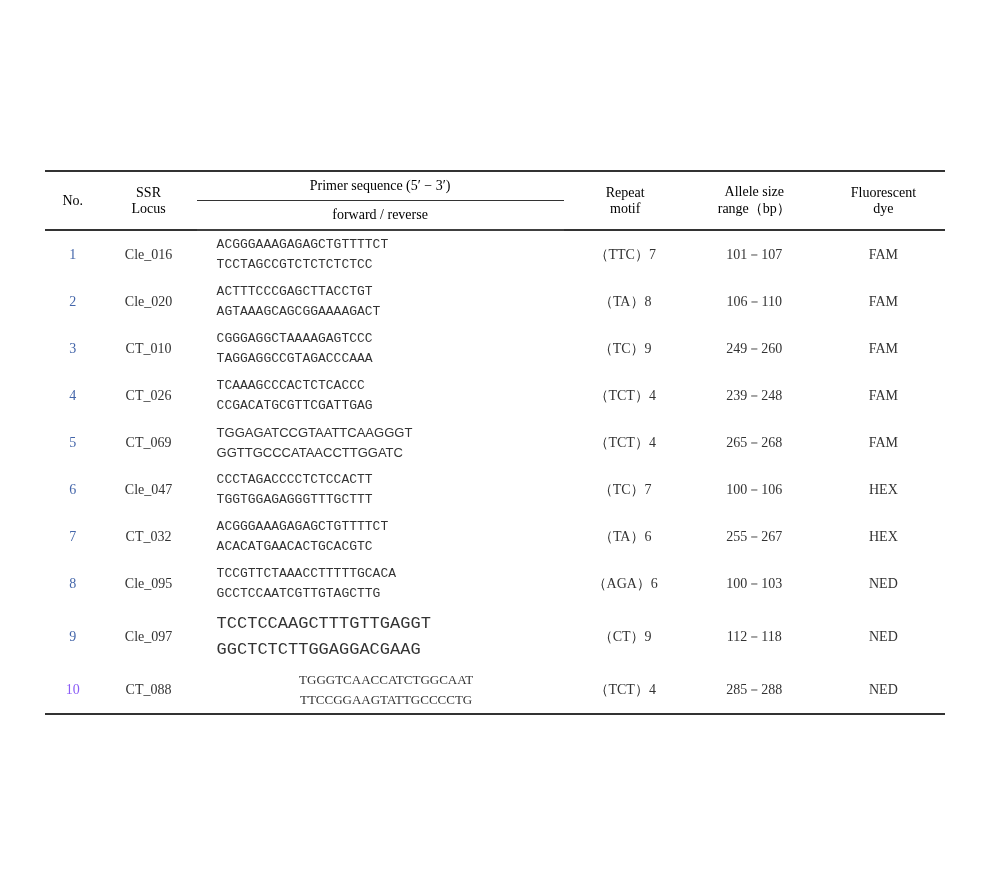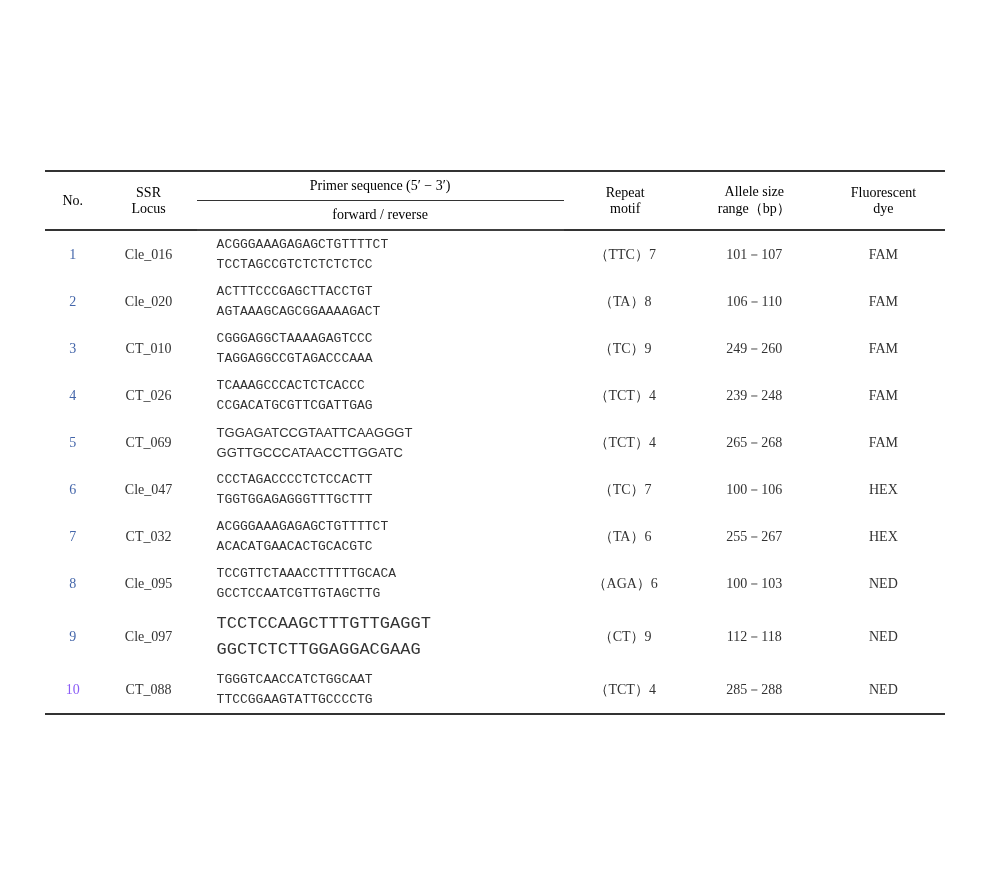--- a/index.html
+++ b/index.html
@@ -189,21 +189,21 @@
         <div class="primer-line">TCCTCCAAGCTTTGTTGAGGT</div>
         <div class="primer-line">GGCTCTCTTGGAGGACGAAG</div>
       </td>
       <td style="">（CT）9</td>
       <td style="">112－118</td>
       <td style="">NED</td>
     </tr>
         <tr>
       <td style="color:#8b5cf6; border-bottom:2.5px solid #333;">10</td>
       <td style="border-bottom:2.5px solid #333;">CT_088</td>
-      <td style="text-align:left; padding-left:20px; font-family:Liberation Mono, monospace; font-size:13px; border-bottom:2.5px solid #333;">
+      <td style="text-align:center; padding-left:20px; font-family:Liberation Serif, serif; font-size:13px; border-bottom:2.5px solid #333;">
         <div class="primer-line">TGGGTCAACCATCTGGCAAT</div>
         <div class="primer-line">TTCCGGAAGTATTGCCCCTG</div>
       </td>
       <td style="border-bottom:2.5px solid #333;">（TCT）4</td>
       <td style="border-bottom:2.5px solid #333;">285－288</td>
       <td style="border-bottom:2.5px solid #333;">NED</td>
     </tr>
       </tbody>
   </table>
 </div>

